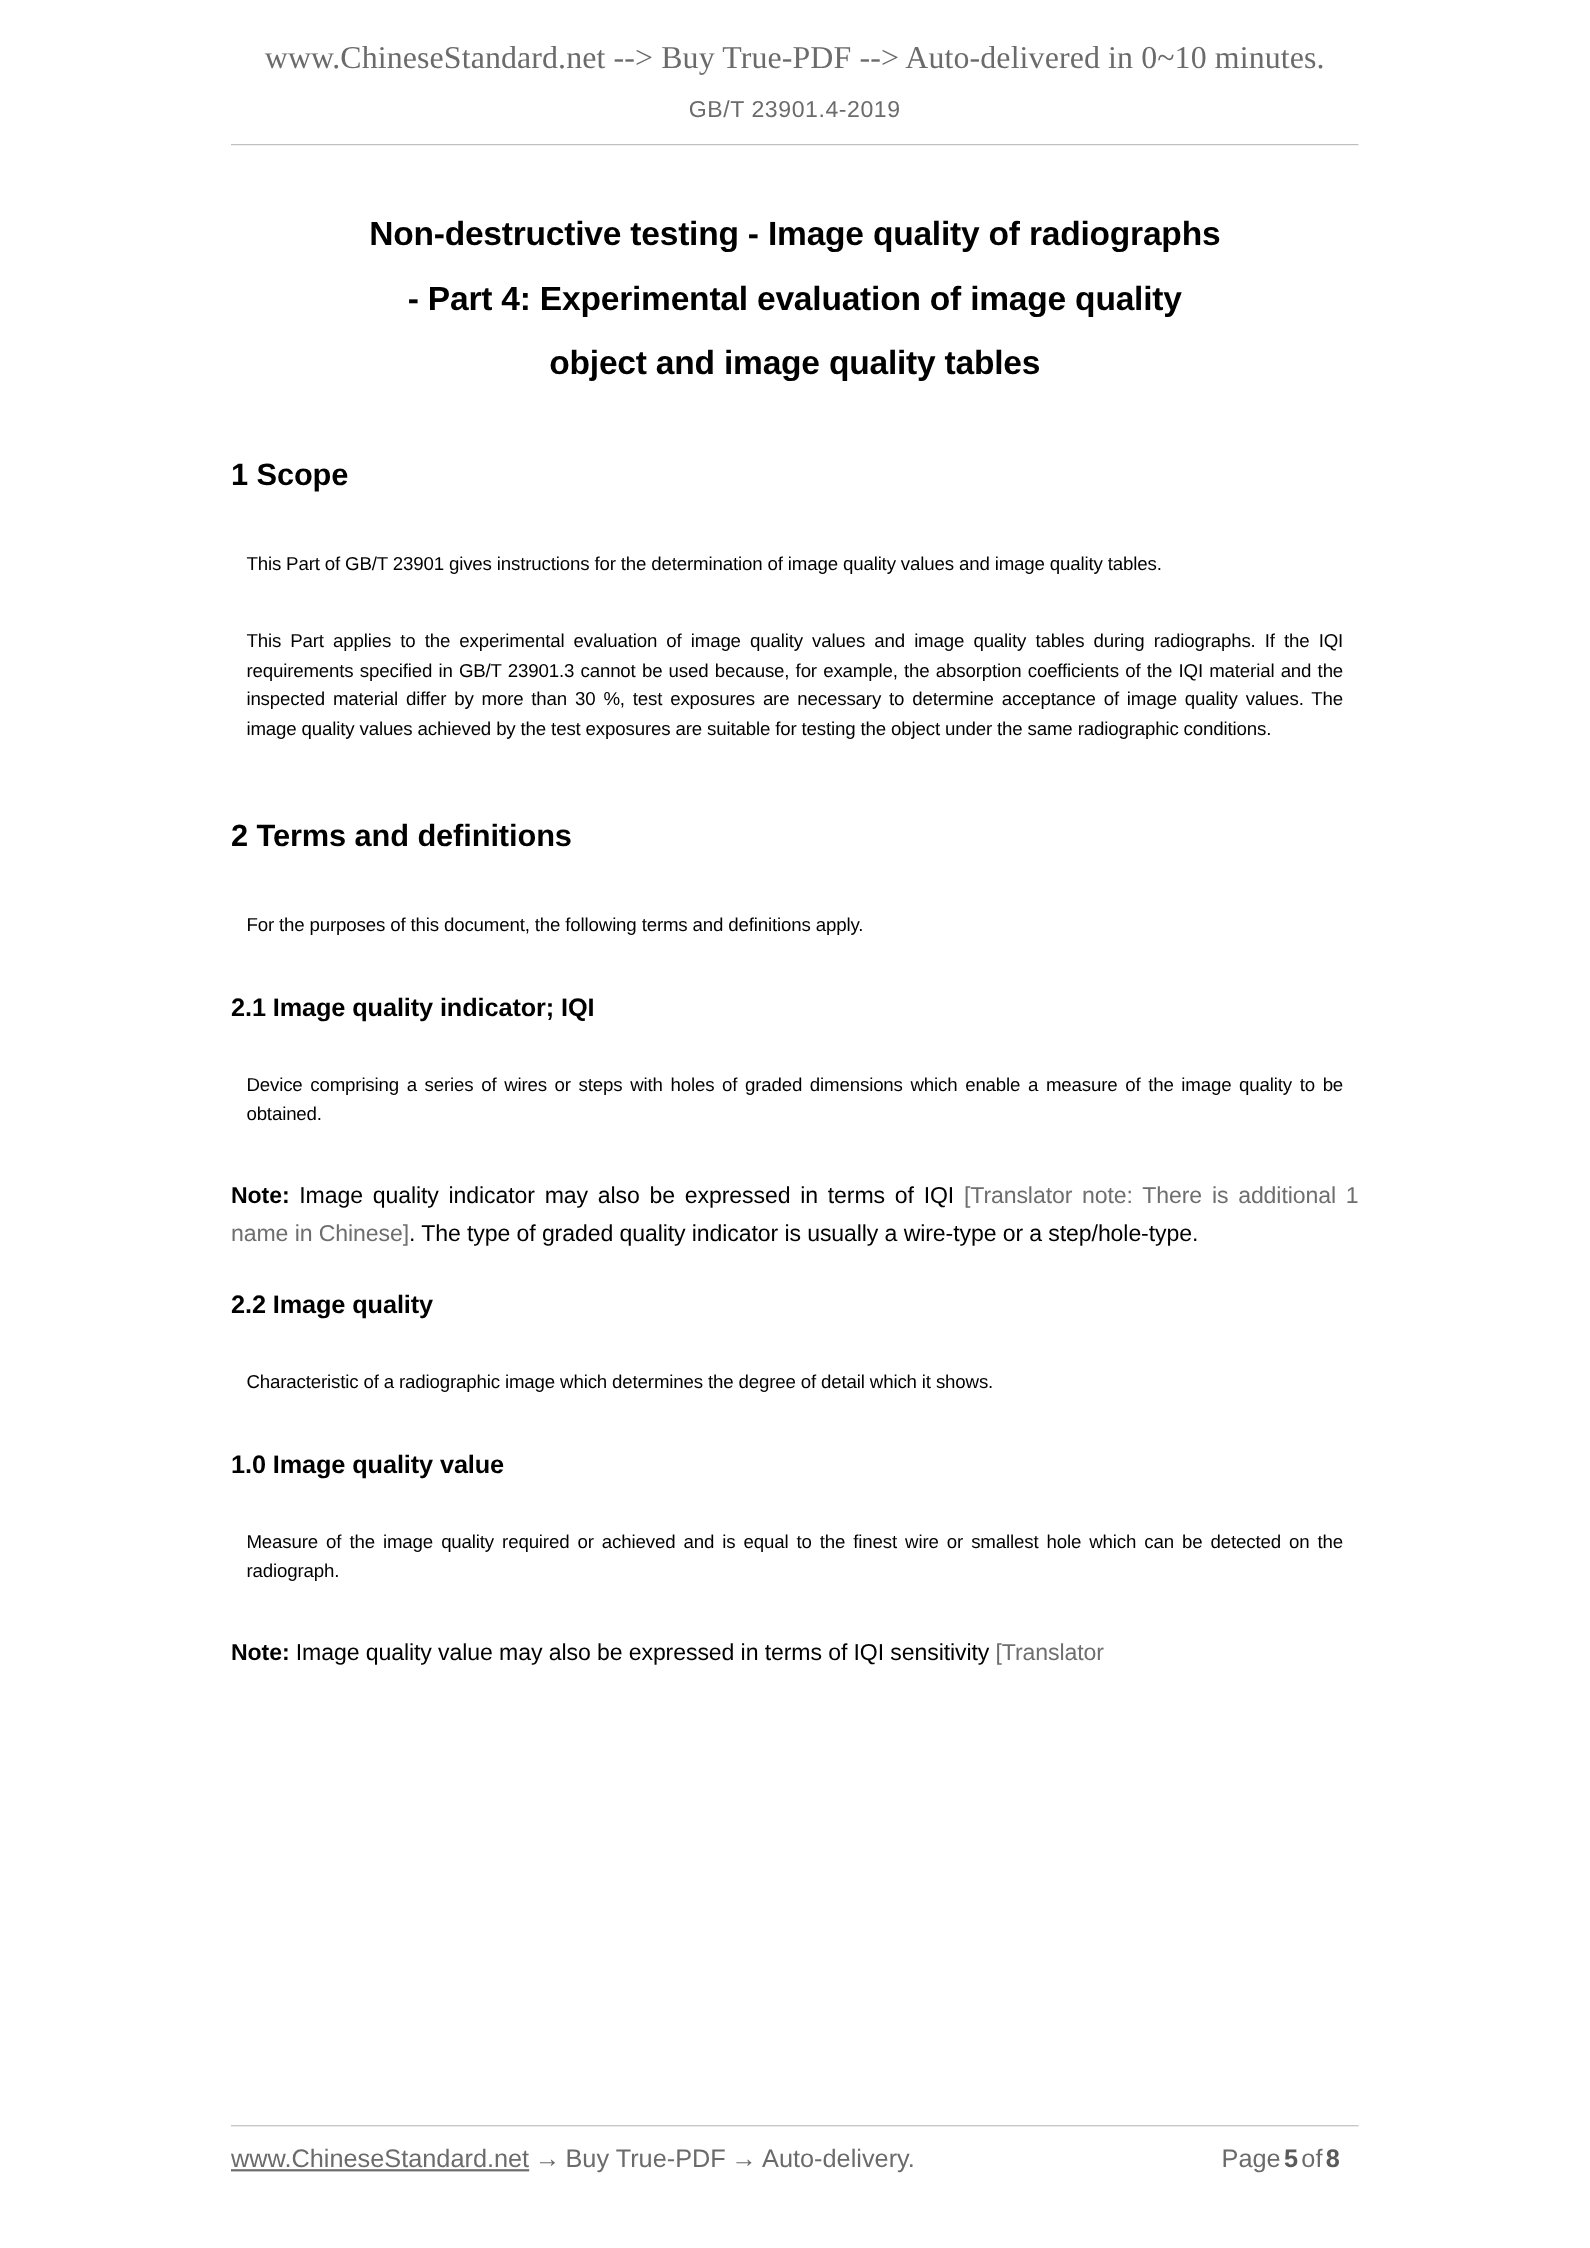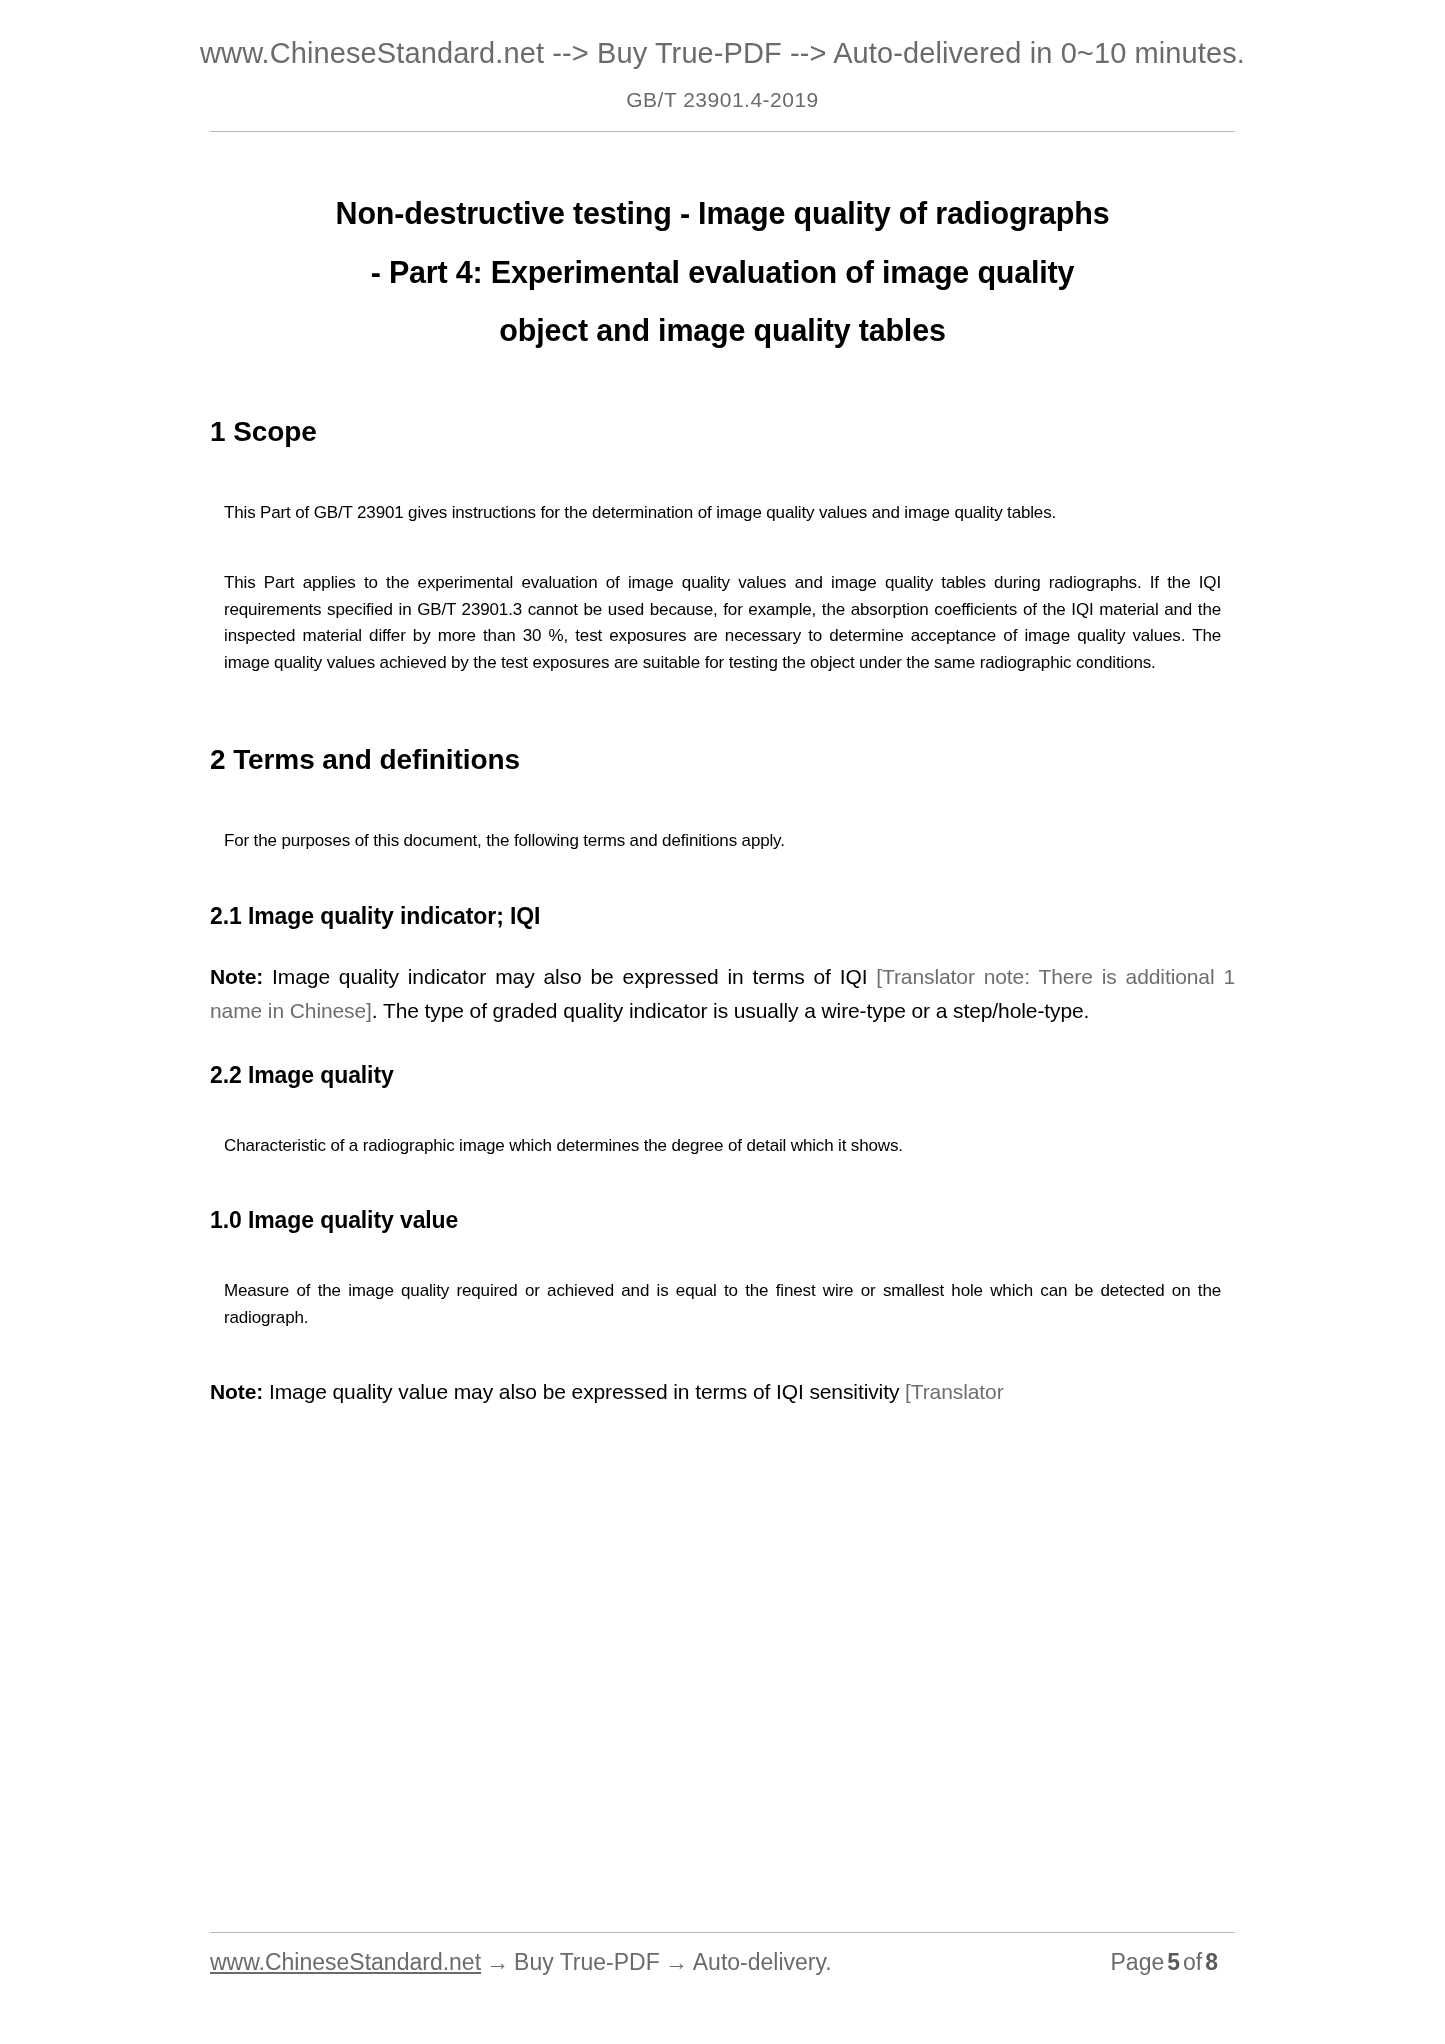--- a/index.html
+++ b/index.html
@@ -20,21 +20,21 @@
     box-sizing: border-box;
     padding: 0;
     overflow: hidden;
   }
   .watermark-top {
     text-align: center;
     font-size: 29px;
     color: #6b6b6b;
     padding-top: 37px;
     letter-spacing: 0.1px;
-    font-family: Liberation Sans, sans-serif;
+    font-family: Liberation Serif, serif;
   }
   .std-code {
     text-align: center;
     font-size: 21px;
     color: #6b6b6b;
     padding-top: 18px;
     letter-spacing: 0.5px;
   }
   .header-rule {
     width: 1025px;
@@ -158,20 +158,21 @@
     </div>
 
     <h2 class="section">1 Scope</h2>
     <p class="body first">This Part of GB/T 23901 gives instructions for the determination of image quality values and image quality tables.</p>
     <p class="body">This Part applies to the experimental evaluation of image quality values and image quality tables during radiographs. If the IQI requirements specified in GB/T 23901.3 cannot be used because, for example, the absorption coefficients of the IQI material and the inspected material differ by more than 30 %, test exposures are necessary to determine acceptance of image quality values. The image quality values achieved by the test exposures are suitable for testing the object under the same radiographic conditions.</p>
 
     <h2 class="section second">2 Terms and definitions</h2>
     <p class="body first">For the purposes of this document, the following terms and definitions apply.</p>
 
     <h3 class="sub">2.1 Image quality indicator; IQI</h3>
+    <p class="body">Device comprising a series of wires or steps with holes of graded dimensions which enable a measure of the image quality to be obtained.</p>
     <p class="note">
       <span class="lbl">Note:</span>
       <span>Image quality indicator may also be expressed in terms of IQI </span><span class="xlate">[Translator note: There is additional 1 name in Chinese]</span><span>. The type of graded quality indicator is usually a wire-type or a step/hole-type.</span>
     </p>
 
     <h3 class="sub">2.2 Image quality</h3>
     <p class="body">Characteristic of a radiographic image which determines the degree of detail which it shows.</p>
 
     <h3 class="sub">1.0 Image quality value</h3>
     <p class="body">Measure of the image quality required or achieved and is equal to the finest wire or smallest hole which can be detected on the radiograph.</p>

